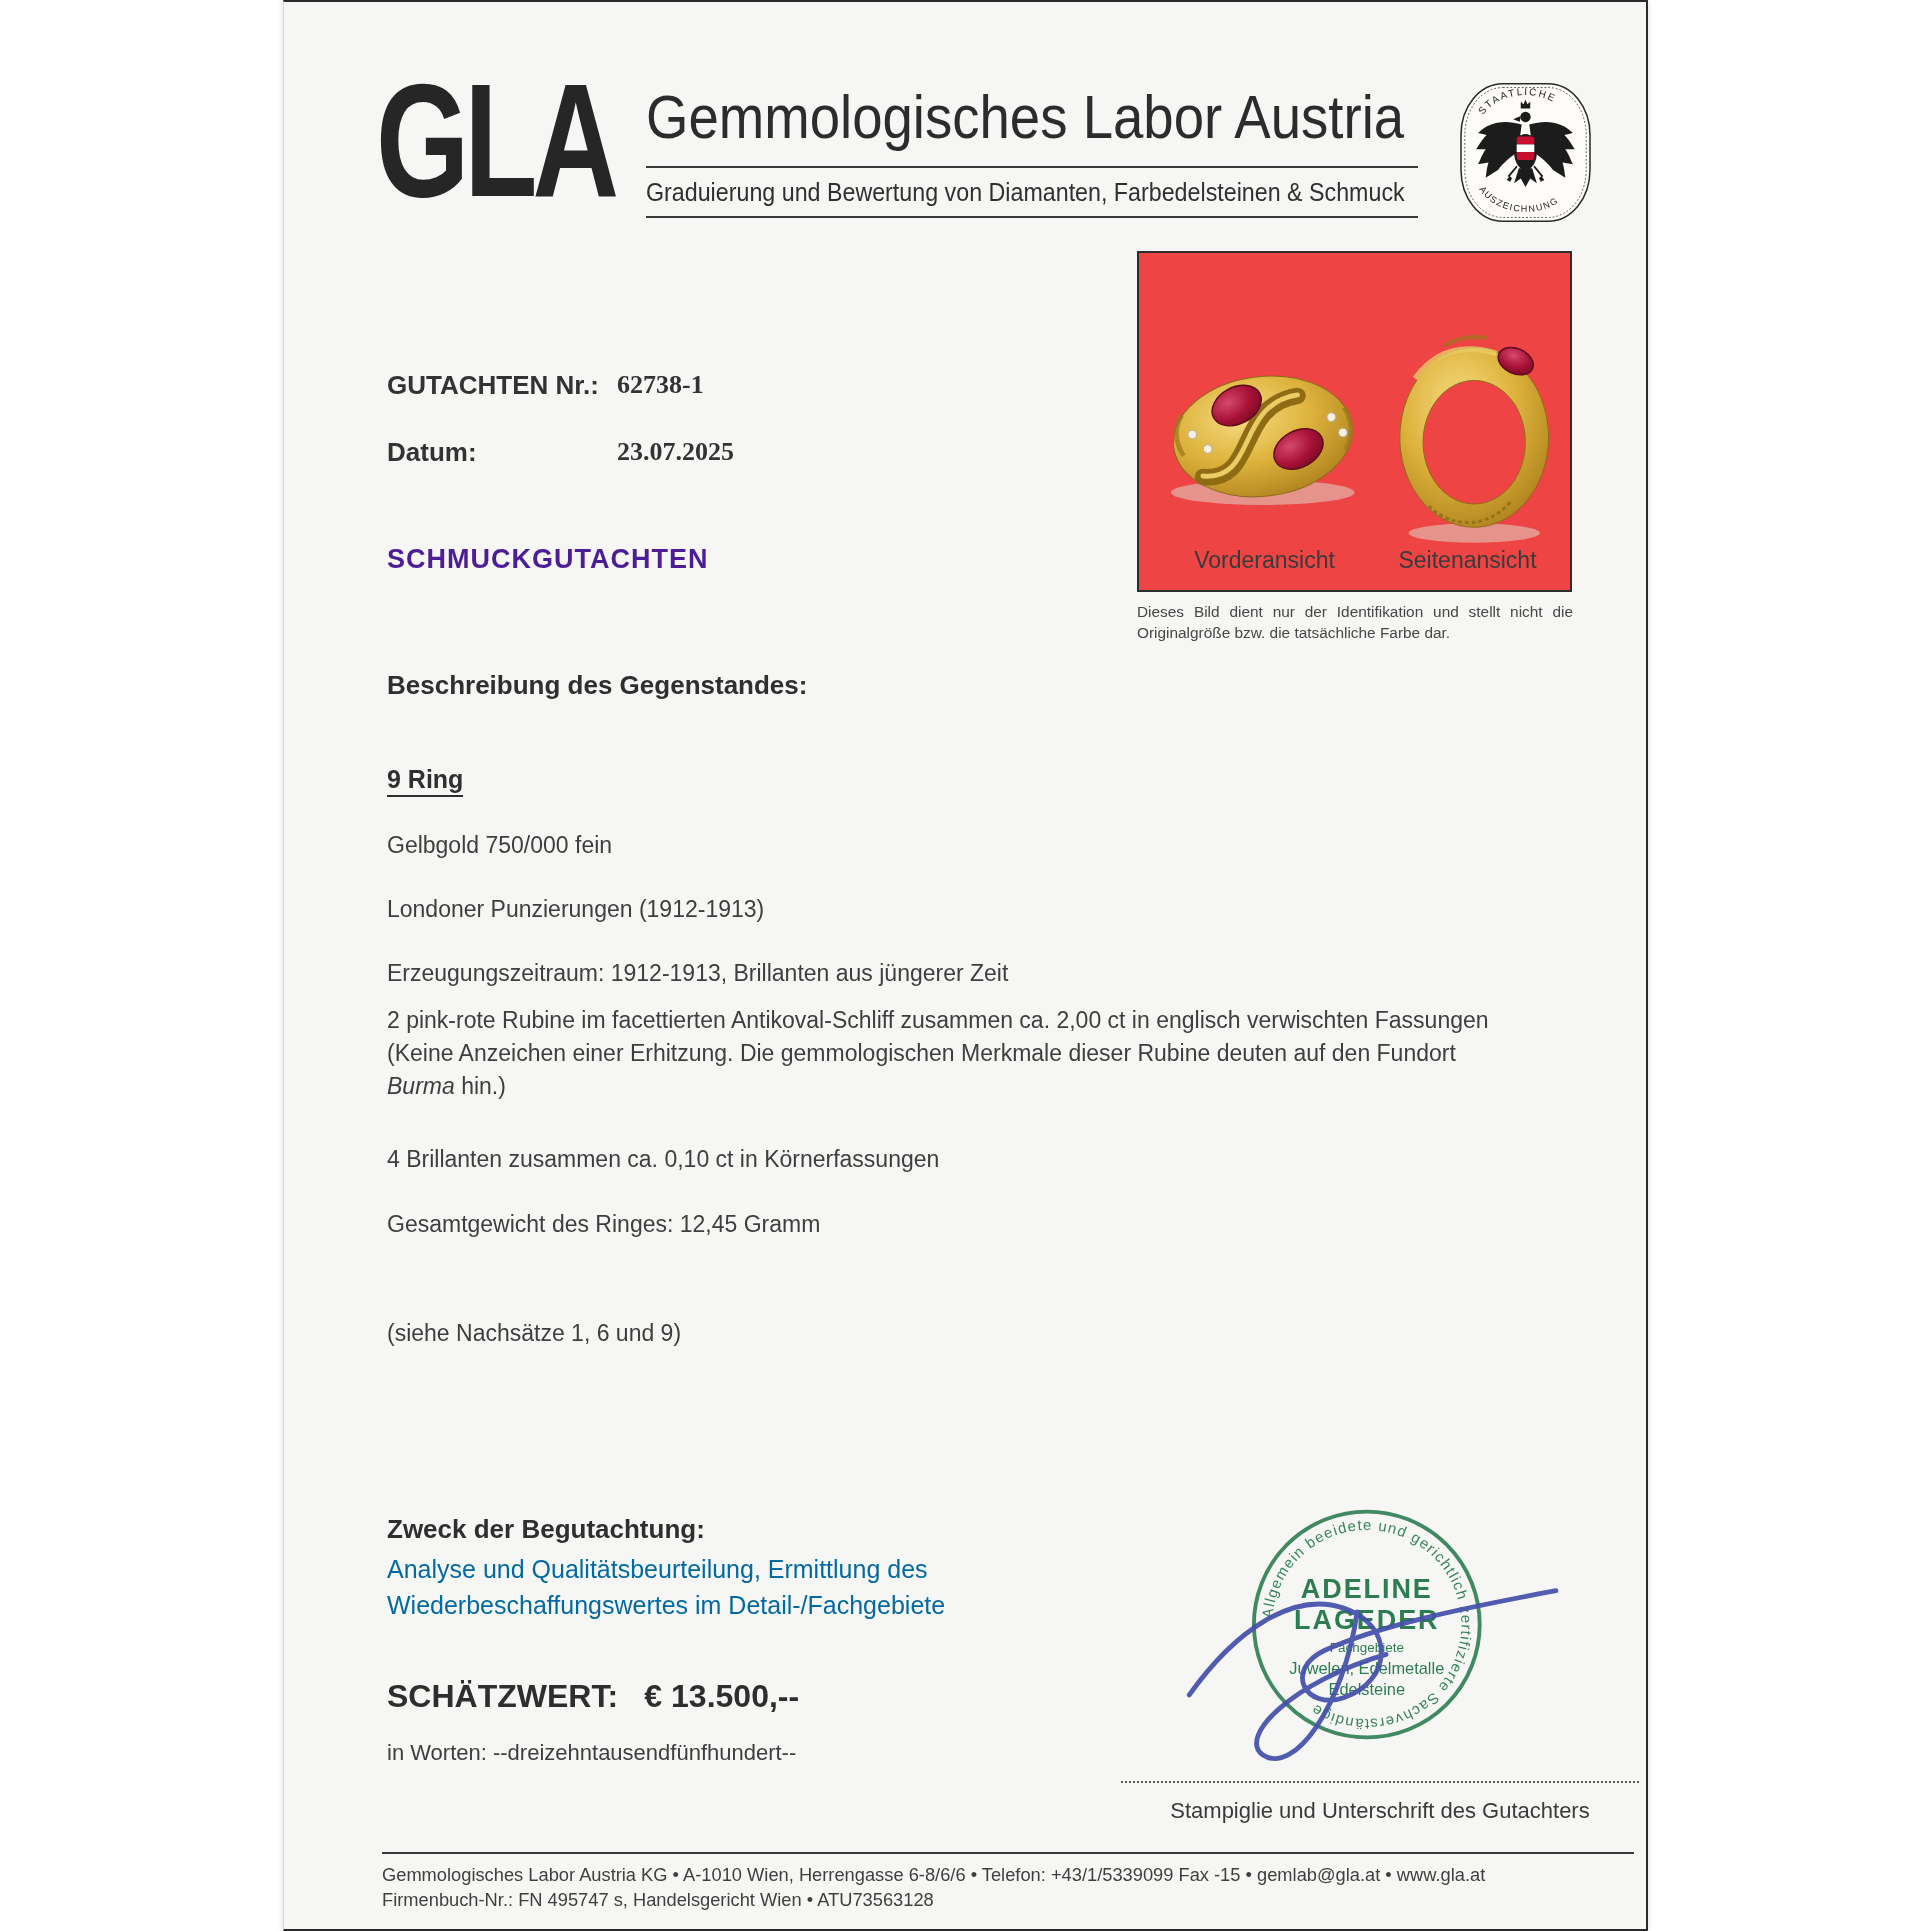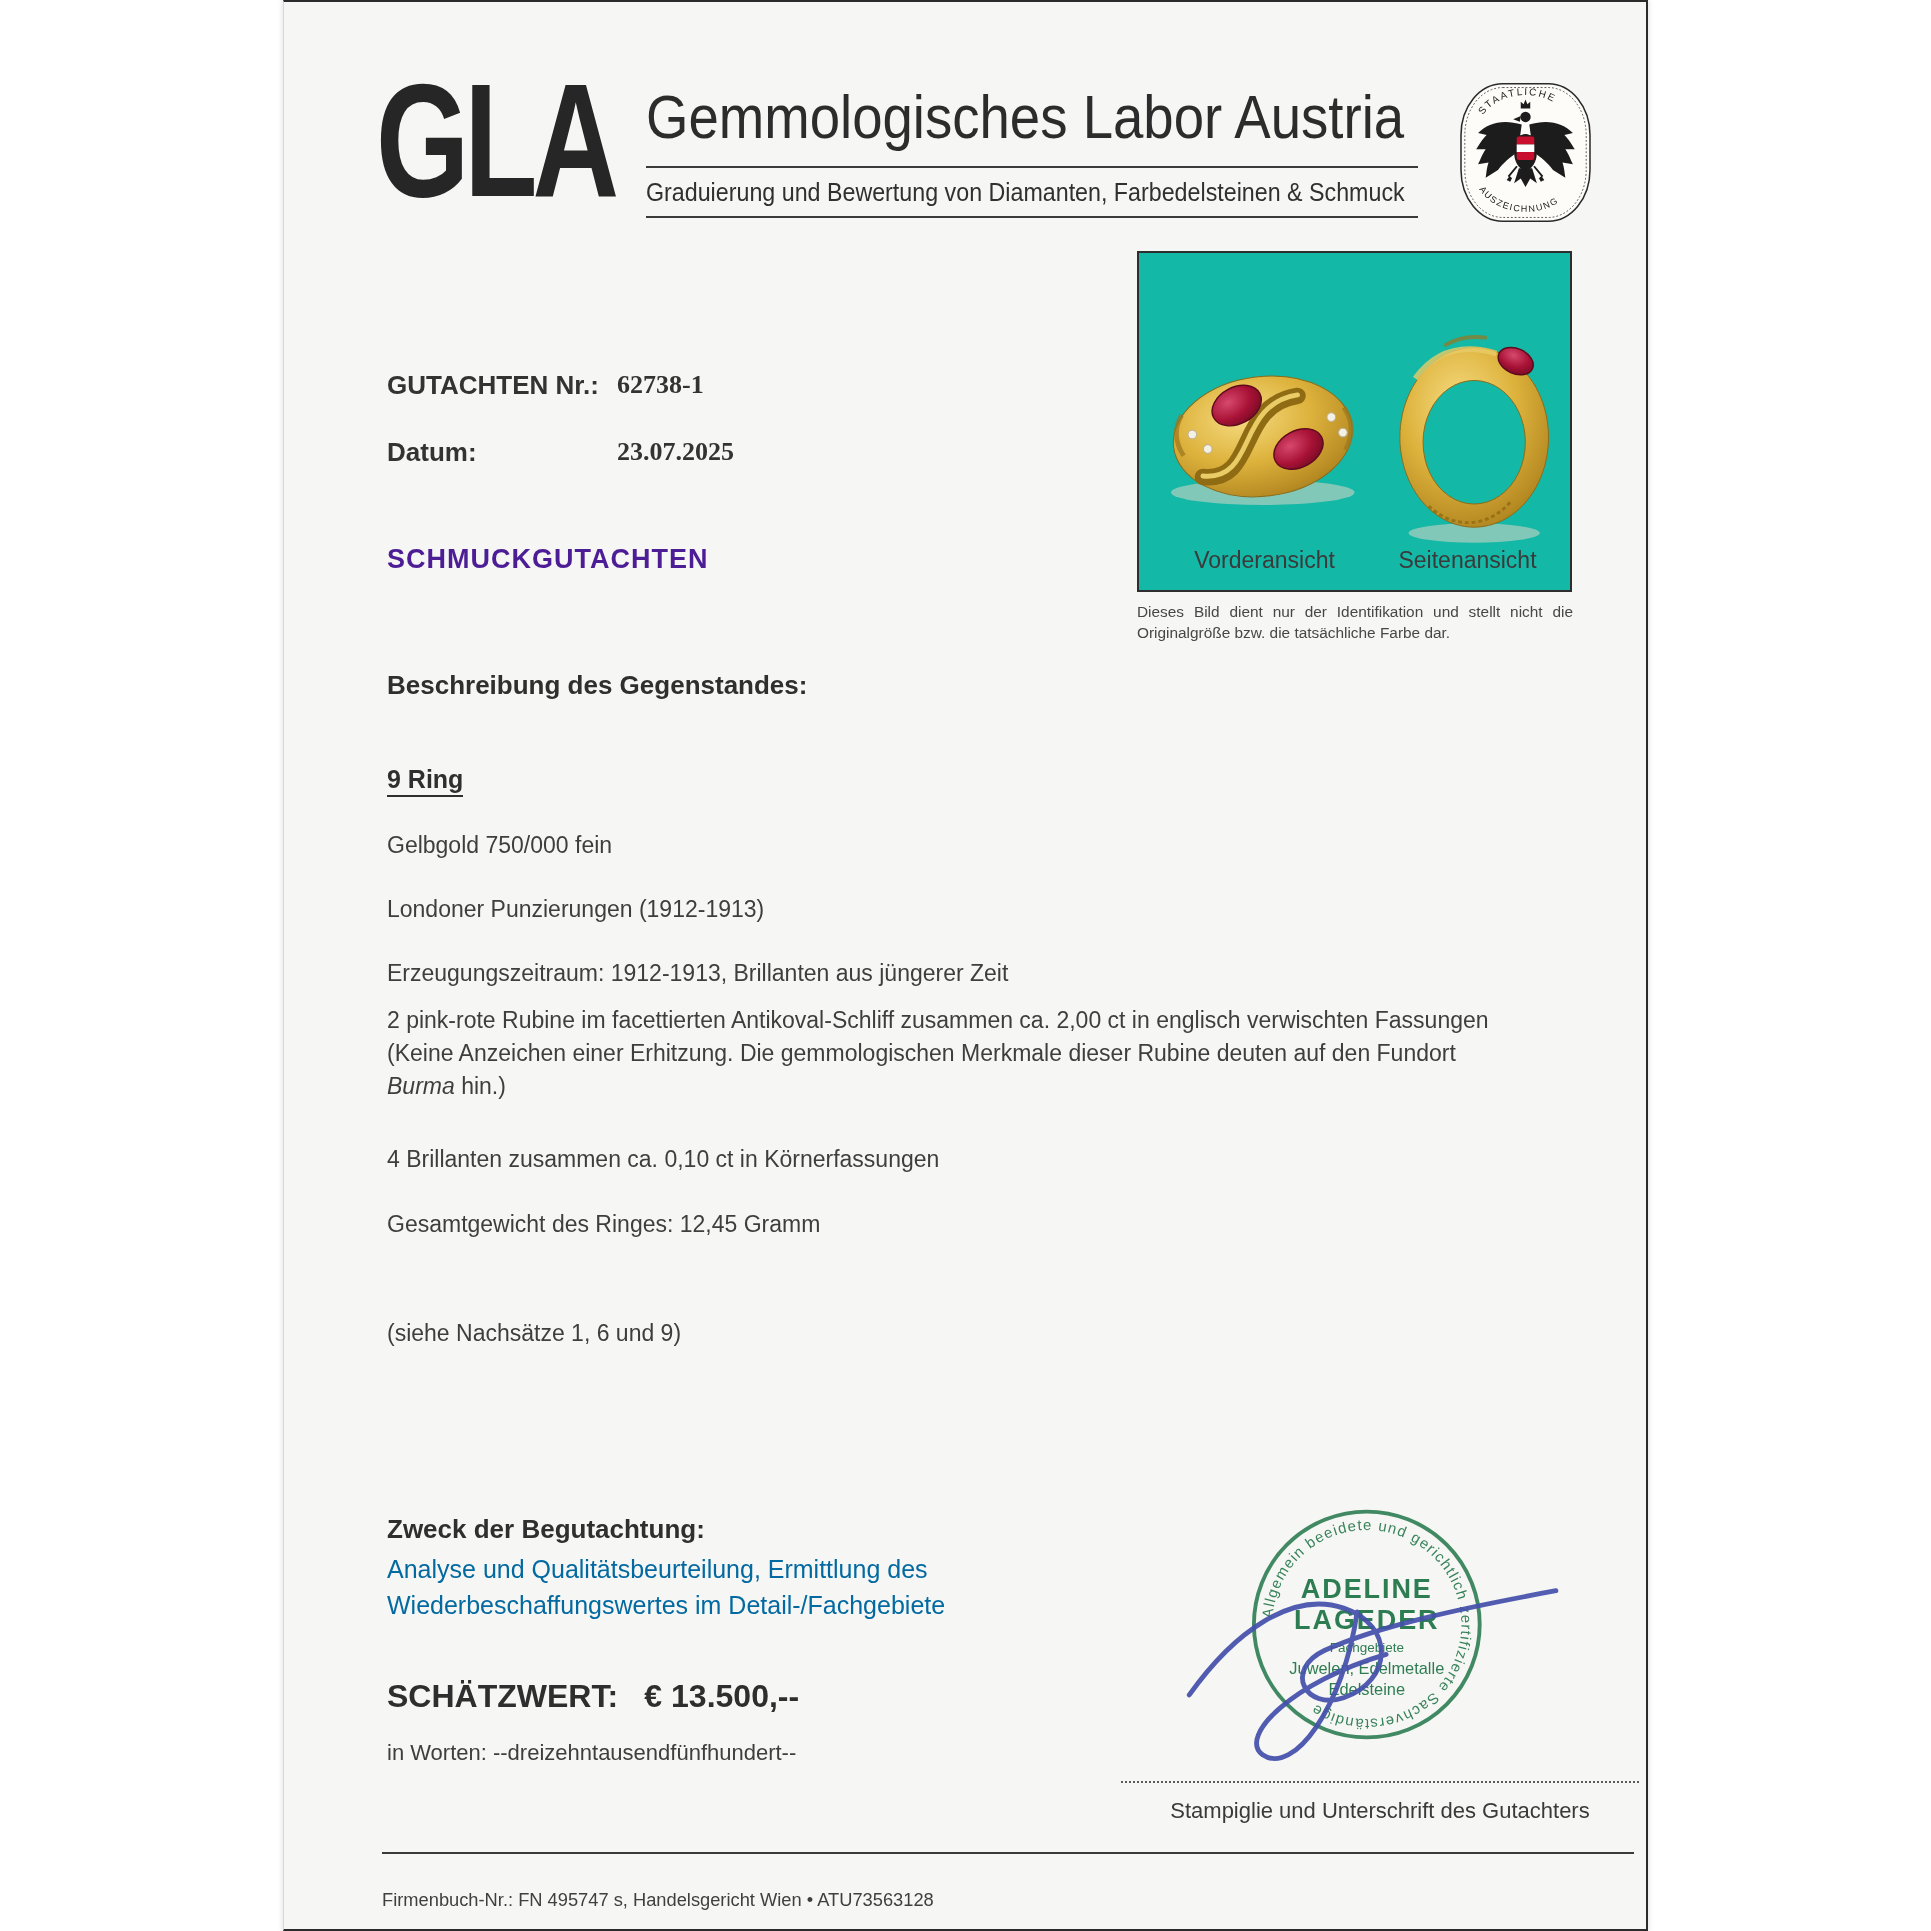--- a/index.html
+++ b/index.html
@@ -24,21 +24,21 @@
     transform:scaleX(0.93); transform-origin:left top; white-space:nowrap; }
   .rule2 { left:362px; top:214px; width:772px; height:1.9px; background:#3a3a3a; }
   .emblem { left:1170px; top:77px; }
 
   
   .meta-row { left:103px; font-size:26px; font-weight:bold; color:#333; white-space:nowrap; }
   .meta-row .val { position:absolute; left:230px; top:0;font-family:Liberation Serif, serif; }
   .doc-type { left:103px; top:542px; font-size:27px; font-weight:bold; letter-spacing:1px; color:#4c1d95; }
 
   
-  .photo-box { left:853px; top:249px; width:435px; height:341px; background:#14b8a6; border:2.9px solid #2e2e2e; }
+  .photo-box { left:853px; top:249px; width:435px; height:341px; background:#ef4444; border:2.9px solid #2e2e2e; }
   .caption { position:absolute; top:294px; font-size:23px; color:#3a3a3a; text-align:center; }
   .cap-front { left:24px; width:203px; }
   .cap-side  { left:237px; width:183px; }
   .disclaimer { left:853px; top:599px; width:436px; font-size:15.4px; line-height:21px; color:#474747; text-align:justify; }
 
   
   .h-bold { font-size:26px; font-weight:bold; color:#2f2f2f; white-space:nowrap; }
   .body-line { font-size:23px; color:#3e3e3e; white-space:nowrap; }
   .item-title { font-size:25px; font-weight:bold; color:#2f2f2f; border-bottom:2.9px solid #2f2f2f; padding-bottom:1px; display:inline-block; }
   .para { font-size:23px; color:#3e3e3e; line-height:33px; width:1130px; white-space:normal; }
@@ -194,16 +194,17 @@
     </g>
     <g stroke="#4450ac" stroke-width="5" fill="none" stroke-linecap="round" opacity="0.92">
       <path d="M 78,238 C 125,172 185,130 238,148 C 292,166 288,224 238,241 C 198,254 176,212 218,192 C 272,167 360,148 458,130"></path>
       <path d="M 252,152 C 238,250 186,322 154,300 C 128,281 186,224 282,196"></path>
     </g>
   </svg>
   <div class="abs dotted-line"></div>
   <div class="abs stamp-caption">Stampiglie und Unterschrift des Gutachters</div>
 
   <div class="abs footer-rule"></div>
+  <div class="abs footer-line" style="top:1862px;">Gemmologisches Labor Austria KG  •  A-1010 Wien, Herrengasse 6-8/6/6  •  Telefon: +43/1/5339099 Fax -15  •  gemlab@gla.at  •  www.gla.at</div>
   <div class="abs footer-line" style="top:1887px;">Firmenbuch-Nr.: FN 495747 s, Handelsgericht Wien  •  ATU73563128</div>
 
 </div>
 
 
 </body></html>

